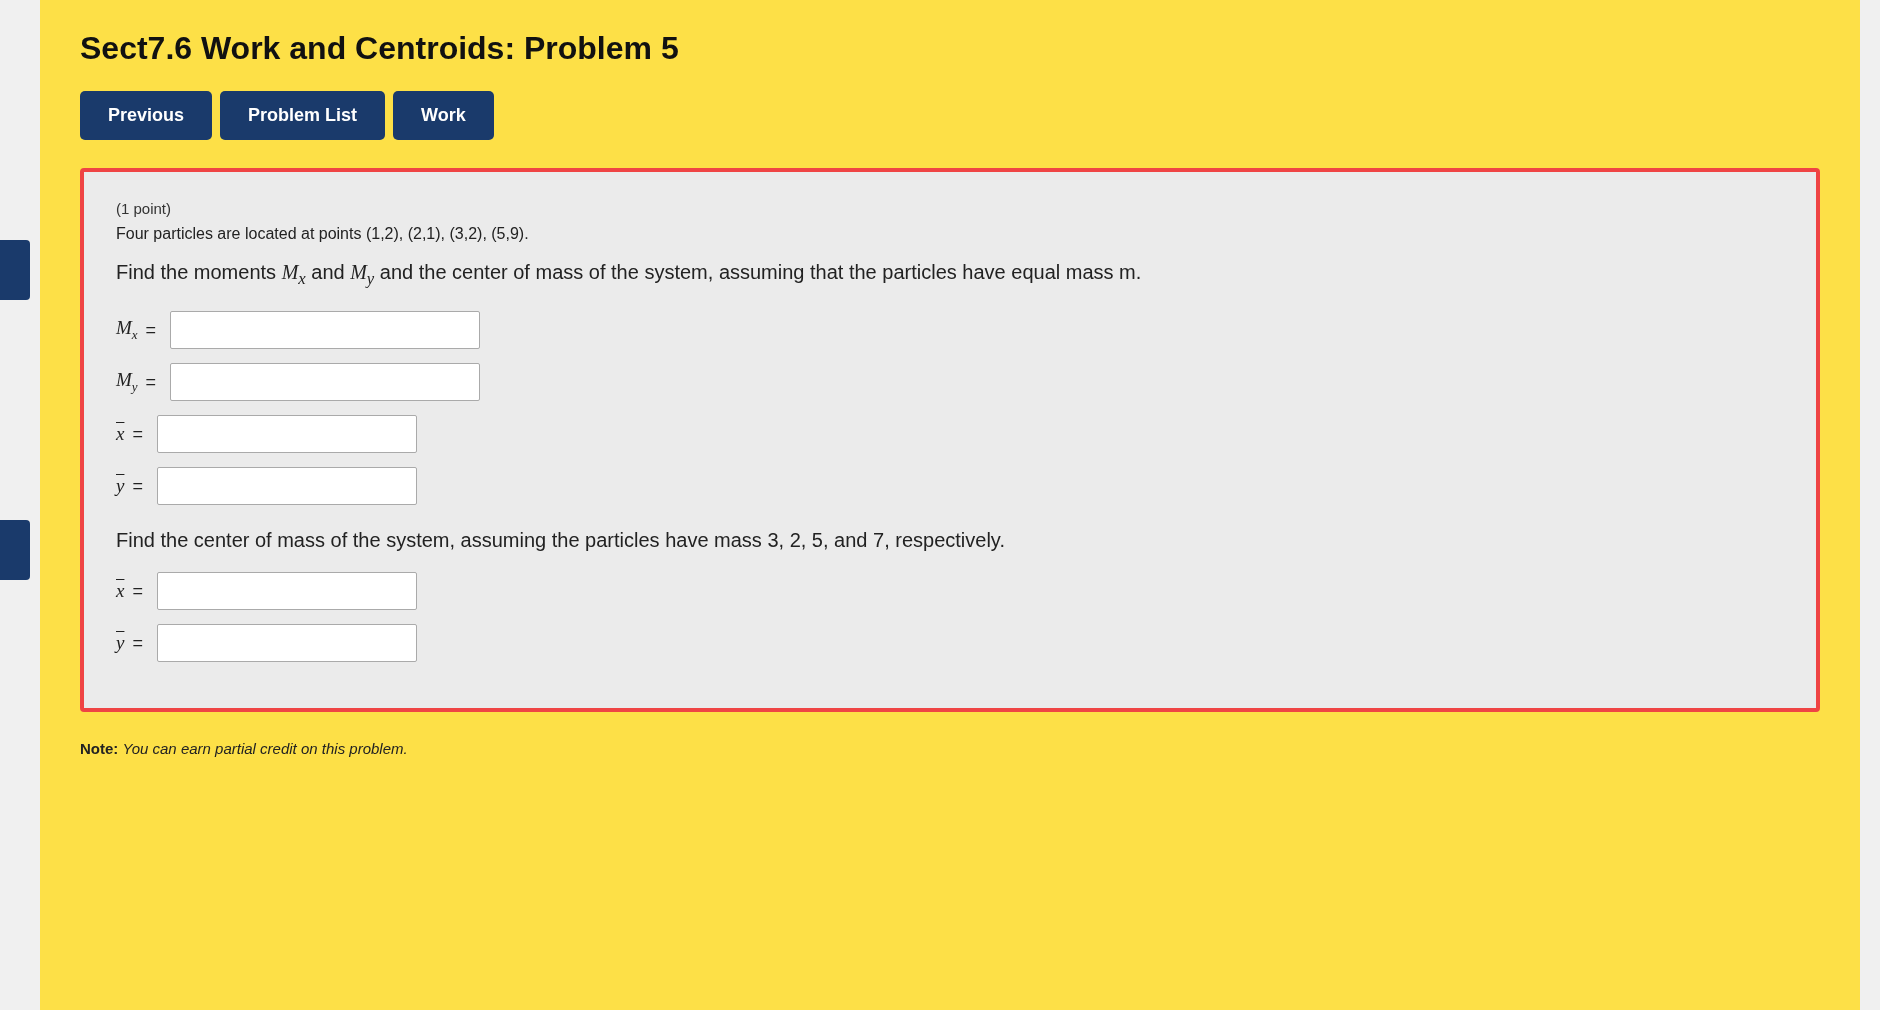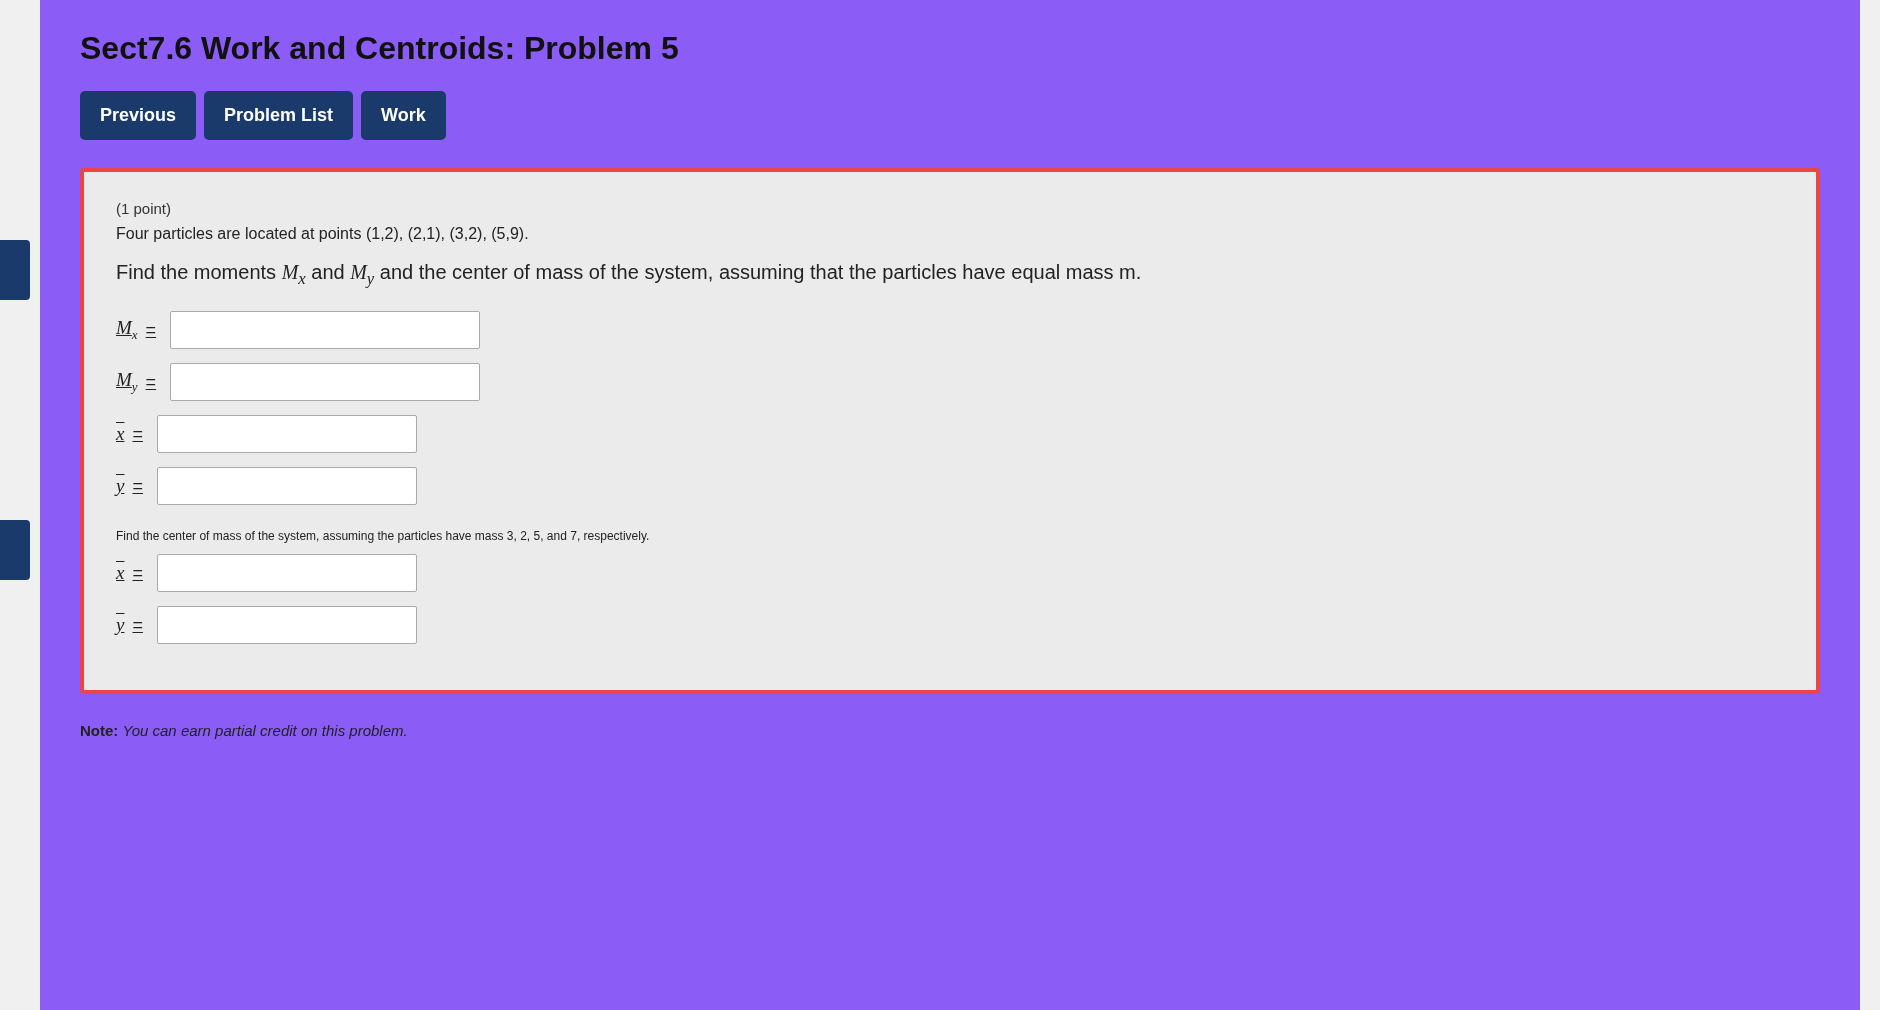--- a/index.html
+++ b/index.html
@@ -11,21 +11,21 @@
     body {
       background-color: #f0f0f0;
       font-family: Arial, Helvetica, sans-serif;
       font-size: 16px;
       color: #222;
       min-height: 1010px;
       width: 1880px;
     }
 
     .page-wrapper {
-      background-color: #8b5cf6;
+      background-color: #fde047;
       margin-left: 40px;
       padding: 30px 40px 40px 40px;
       min-height: 1010px;
       max-width: 1820px;
     }
 
     .page-title {
       font-size: 32px;
       font-weight: bold;
       margin-bottom: 24px;
@@ -36,21 +36,21 @@
       display: flex;
       gap: 8px;
       margin-bottom: 28px;
     }
 
     .nav-btn {
       background-color: #1a3a6b;
       color: #ffffff;
       border: none;
       border-radius: 5px;
-      padding: 14px 20px;
+      padding: 14px 28px;
       font-size: 18px;
       font-weight: bold;
       cursor: pointer;
       text-decoration: none;
     }
 
     .problem-box {
       background-color: #ebebeb;
       border: 4px solid #ef4444;
       border-radius: 4px;
@@ -74,21 +74,20 @@
       font-size: 20px;
       margin-bottom: 22px;
       color: #222;
     }
 
     .input-row {
       display: flex;
       align-items: center;
       margin-bottom: 14px;
       gap: 8px;
-      text-decoration: underline;
     }
 
     .answer-input {
       border: 1px solid #aaa;
       background-color: #fff;
       height: 38px;
       width: 260px;
       padding: 4px 8px;
       font-size: 15px;
       border-radius: 2px;
@@ -102,22 +101,22 @@
       padding: 4px 8px;
       font-size: 15px;
       border-radius: 2px;
     }
 
     .section-divider {
       margin: 24px 0 18px 0;
     }
 
     .second-part-text {
-      font-size: 12px;
-      margin-bottom: 11px;
+      font-size: 20px;
+      margin-bottom: 20px;
       color: #222;
     }
 
     .note-section {
       margin-top: 3px;
       font-size: 15px;
       color: #222;
     }
 
     .note-section strong {

